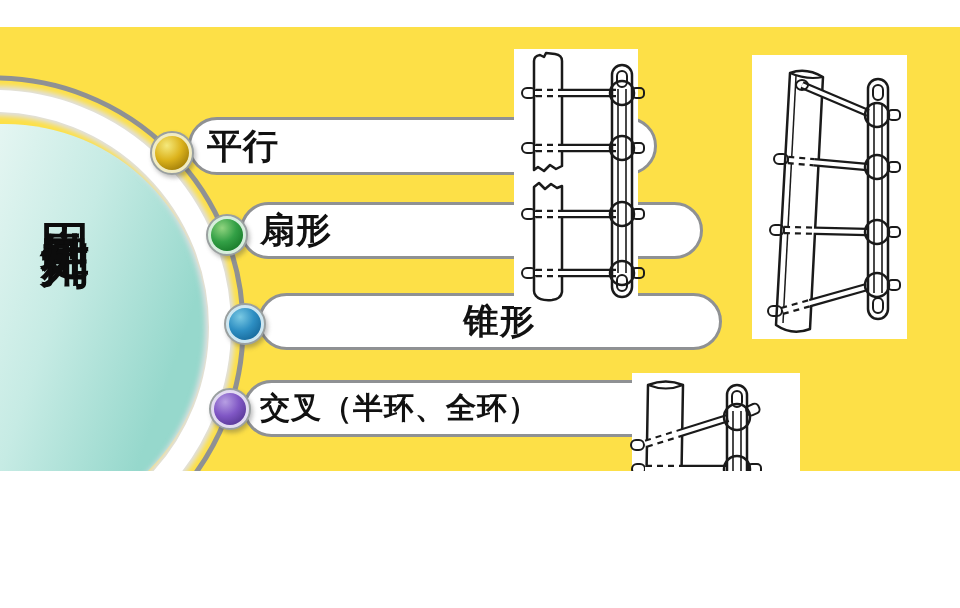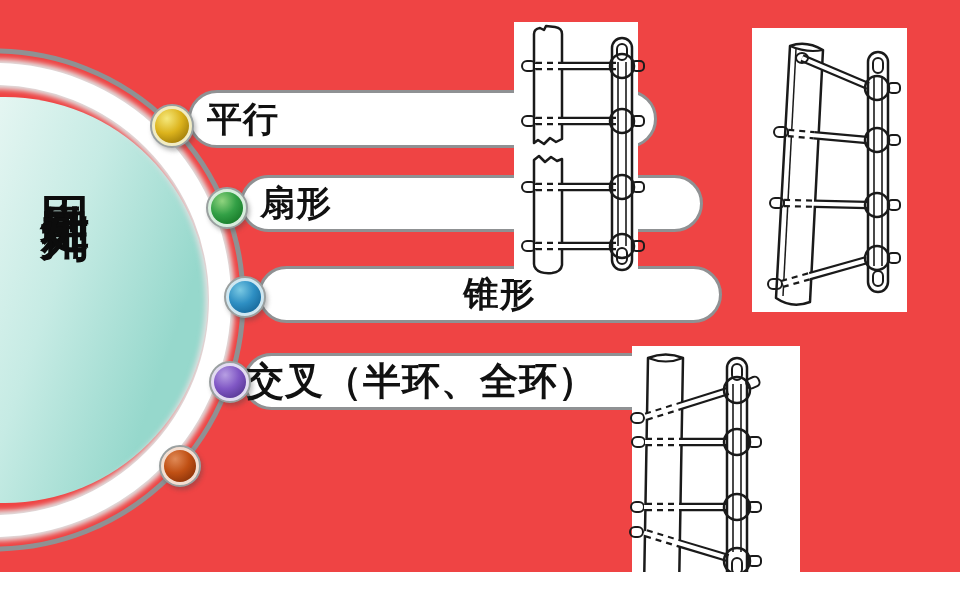--- a/index.html
+++ b/index.html
@@ -1,18 +1,19 @@
 <!DOCTYPE html>
 <html><head>
 <meta charset="utf-8">
 <style>
   html,body{margin:0;padding:0;background:#fff;}
   #slide{
-    position:relative;width:960px;height:572px;overflow:hidden;background:#ef4444;
+    position:relative;width:960px;height:444px;overflow:hidden;background:#fde047;
     font-family:"DejaVu Sans",sans-serif;
+    margin-top:27px;
   }
   #bg-svg{position:absolute;left:0;top:0;z-index:0;}
   .title{
     position:absolute;left:42px;top:158px;z-index:1;
     writing-mode:vertical-rl;text-orientation:upright;
     font-size:48px;font-weight:900;letter-spacing:5px;line-height:1;
     color:#0c0c0c;white-space:nowrap;
   }
   .pill{
     position:absolute;z-index:2;background:#ffffff;
@@ -22,21 +23,21 @@
   .pill .lbl{
     font-size:35px;font-weight:900;color:#111;letter-spacing:1px;white-space:nowrap;
   }
   #pill-1{left:188px;top:90px;width:469px;height:58px;}
   #pill-1 .lbl{padding-left:16px;}
   #pill-2{left:240px;top:175px;width:463px;height:57px;}
   #pill-2 .lbl{padding-left:17px;text-align:center;}
   #pill-3{left:258px;top:266px;width:464px;height:57px;justify-content:center;}
   #pill-3 .lbl{padding-left:19px;}
   #pill-4{left:243px;top:353px;width:447px;height:57px;}
-  #pill-4 .lbl{font-size:38px;}
+  #pill-4 .lbl{padding-left:14px;font-size:30px;}
   .drawing{position:absolute;z-index:3;}
   .dot{
     position:absolute;z-index:4;border-radius:50%;
     border:2px solid #9aa0a0;box-sizing:border-box;
     box-shadow:2px 3px 4px rgba(70,70,70,.35);
   }
   .dot .sphere{position:absolute;left:3px;top:3px;right:3px;bottom:3px;border-radius:50%;}
   #dot-1{left:150px;top:104px;width:44px;height:44px;background:#f1ecc3;}
   #dot-1 .sphere{background:radial-gradient(circle at 35% 28%,#f5e97c 0%,#dcb31c 45%,#8c6a02 95%);}
   #dot-2{left:206px;top:187px;width:42px;height:42px;background:#d7eedd;}

